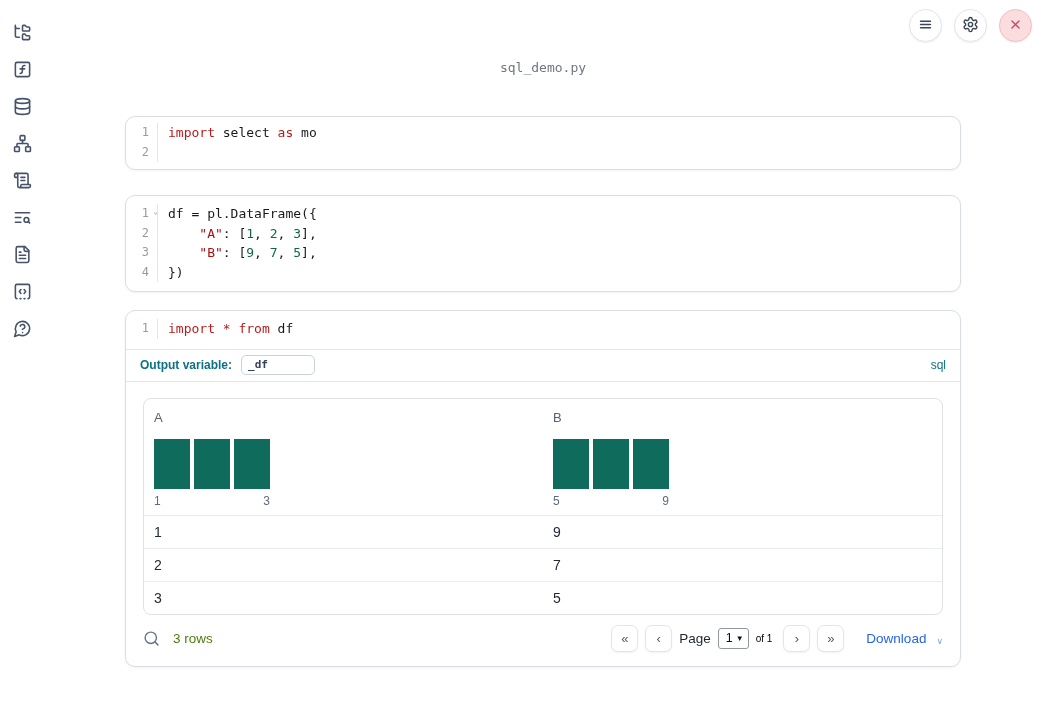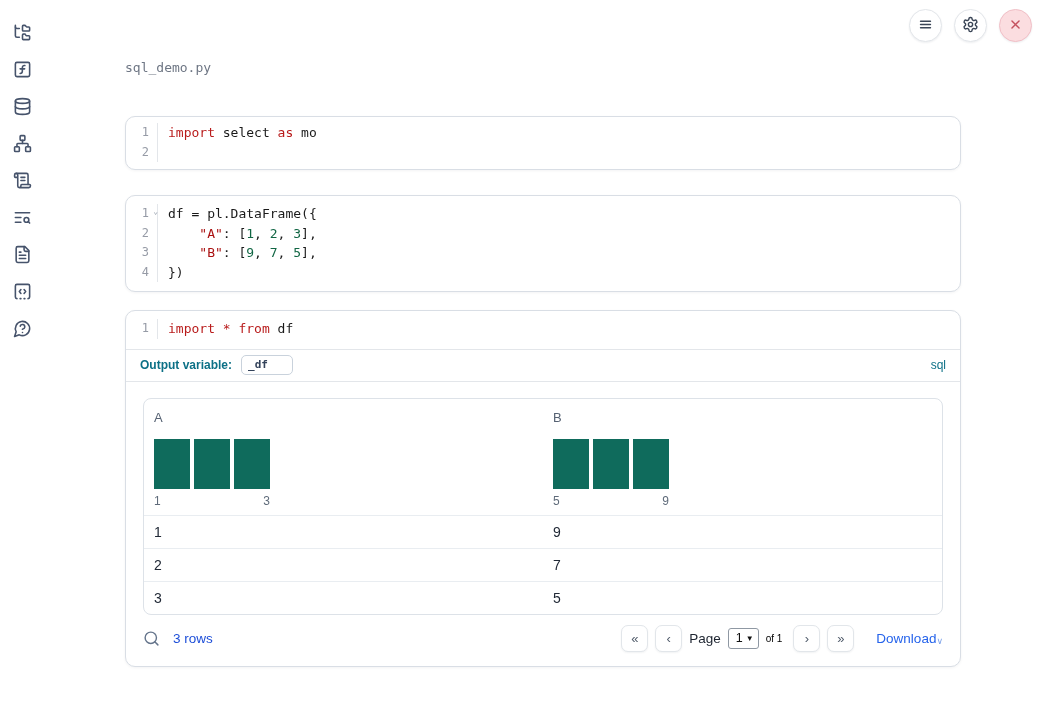--- a/index.html
+++ b/index.html
@@ -16,21 +16,21 @@
   
   .topbar { position:absolute; top:9px; right:11px; display:flex; gap:12px; }
   .circ-btn { width:33px; height:33px; border-radius:50%; background:#fff;
     border:1px solid #e3e6ea; box-shadow:0 1px 2px rgba(20,30,50,.07);
     display:flex; align-items:center; justify-content:center; color:#3a4556; cursor:pointer; }
   .circ-btn svg { width:17px; height:17px; }
   .circ-btn.close { background:#fbdde0; border-color:#f1bfc6; color:#c4515f; }
 
   
   .main { margin-left:125px; width:836px; }
-  .nb-title { margin-top:60px; font-family:"DejaVu Sans Mono", monospace;
+  .nb-title { text-align:center; margin-top:60px; font-family:"DejaVu Sans Mono", monospace;
     font-size:13px; color:#6e7684; }
 
   .cell { background:#fff; border:1px solid #d9dee5; border-radius:10px;
     box-shadow:0 1px 3px rgba(15,23,42,.05); }
   .cell-1 { margin-top:41px; padding:6px 0 7px; }
   .cell-2 { margin-top:25px; padding:8px 0 9px; }
   .cell-3 { margin-top:18px; }
 
   .code-line { display:flex; line-height:19.5px; font-family:"DejaVu Sans Mono", monospace;
     font-size:13px; }
@@ -41,53 +41,53 @@
   .tk-kw { color:#b91c1c; }
   .tk-str { color:#aa1111; }
   .tk-num { color:#116644; }
   .tk-pl { color:#1a1a1a; }
 
   
   .editor-row { padding:8px 0 10px; border-bottom:1px solid #e3e6ea; }
   .outvar-row { display:flex; align-items:center; padding:5px 14px 6px;
     border-bottom:1px solid #e3e6ea; }
   .outvar-label { font-size:12px; font-weight:bold; color:#0c7086; }
-  .outvar-input { margin-left:9px; width:52px; height:20px; border:1px solid #c9d2dc;
+  .outvar-input { margin-left:9px; width:74px; height:20px; border:1px solid #c9d2dc;
     border-radius:5px; padding:0 6px; font-family:"DejaVu Sans Mono", monospace;
     font-size:11px; font-weight:bold; color:#33425a; }
   .lang-badge { margin-left:auto; font-size:12px; font-weight:normal; color:#0c7086; }
 
   
   .output-area { padding:16px 17px 14px; }
   .tbl-card { border:1px solid #dde2e8; border-radius:8px; overflow:hidden; }
   .thead { display:flex; }
   .hcol { flex:1; padding:11px 10px 7px; }
   .hlabel { font-size:13px; color:#566273; }
   .bars { display:flex; gap:4px; height:50px; align-items:flex-end; margin-top:14px; }
   .bar { width:36px; height:100%; }
   .ticks { width:116px; display:flex; justify-content:space-between; margin-top:5px;
     font-size:12px; color:#5f6b7a; }
   .trow { display:flex; border-top:1px solid #e9edf1; height:33px; align-items:center;
     font-size:14px; color:#212936; }
   .tcell { flex:1; padding-left:10px; }
 
   .tbl-footer { margin-top:10px; display:flex; align-items:center; }
   .search-ic { color:#64748b; display:flex; }
-  .rowcount { margin-left:13px; font-size:13.5px; color:#1d4ed8; }
+  .rowcount { margin-left:13px; font-size:13.5px; color:#4d7c0f; }
   .pager { margin-left:auto; display:flex; align-items:center; gap:7px; }
   .pbtn { width:27px; height:27px; border:1px solid #e2e6ea; border-radius:7px; background:#fff;
     box-shadow:0 1px 2px rgba(20,30,50,.06); display:flex; align-items:center;
     justify-content:center; color:#515c6b; font-size:13px; cursor:pointer; }
   .page-label { font-size:13.5px; color:#1d2430; }
   .pselect { border:1px solid #8f98a3; border-radius:3px; height:21px; padding:0 4px 0 7px;
     font-size:12.5px; color:#111; display:flex; align-items:center; gap:3px; background:#fff;
     cursor:pointer; }
   .pselect .chev { font-size:8px; font-weight:bold; color:#111; }
   .page-total { font-size:10px; color:#000000; margin-right:4px; }
-  .download { margin-left:15px; display:flex; align-items:flex-end; gap:0; color:#2563eb;
+  .download { margin-left:15px; display:flex; align-items:flex-end; gap:10px; color:#2563eb;
     font-size:13.5px; cursor:pointer; }
   .download .chev { font-size:9px; color:#7aa0e8; }
 </style>
 </head>
 <body>
 
 <aside class="sidebar">
   <button class="sb-btn">
     <span><svg viewBox="0 0 24 24" fill="none" stroke="currentColor" stroke-width="2" stroke-linecap="round" stroke-linejoin="round">
           <path d="M20 10a1 1 0 0 0 1-1V6a1 1 0 0 0-1-1h-2.5a1 1 0 0 1-.8-.4l-.9-1.2A1 1 0 0 0 15 3h-2a1 1 0 0 0-1 1v5a1 1 0 0 0 1 1Z"></path>

